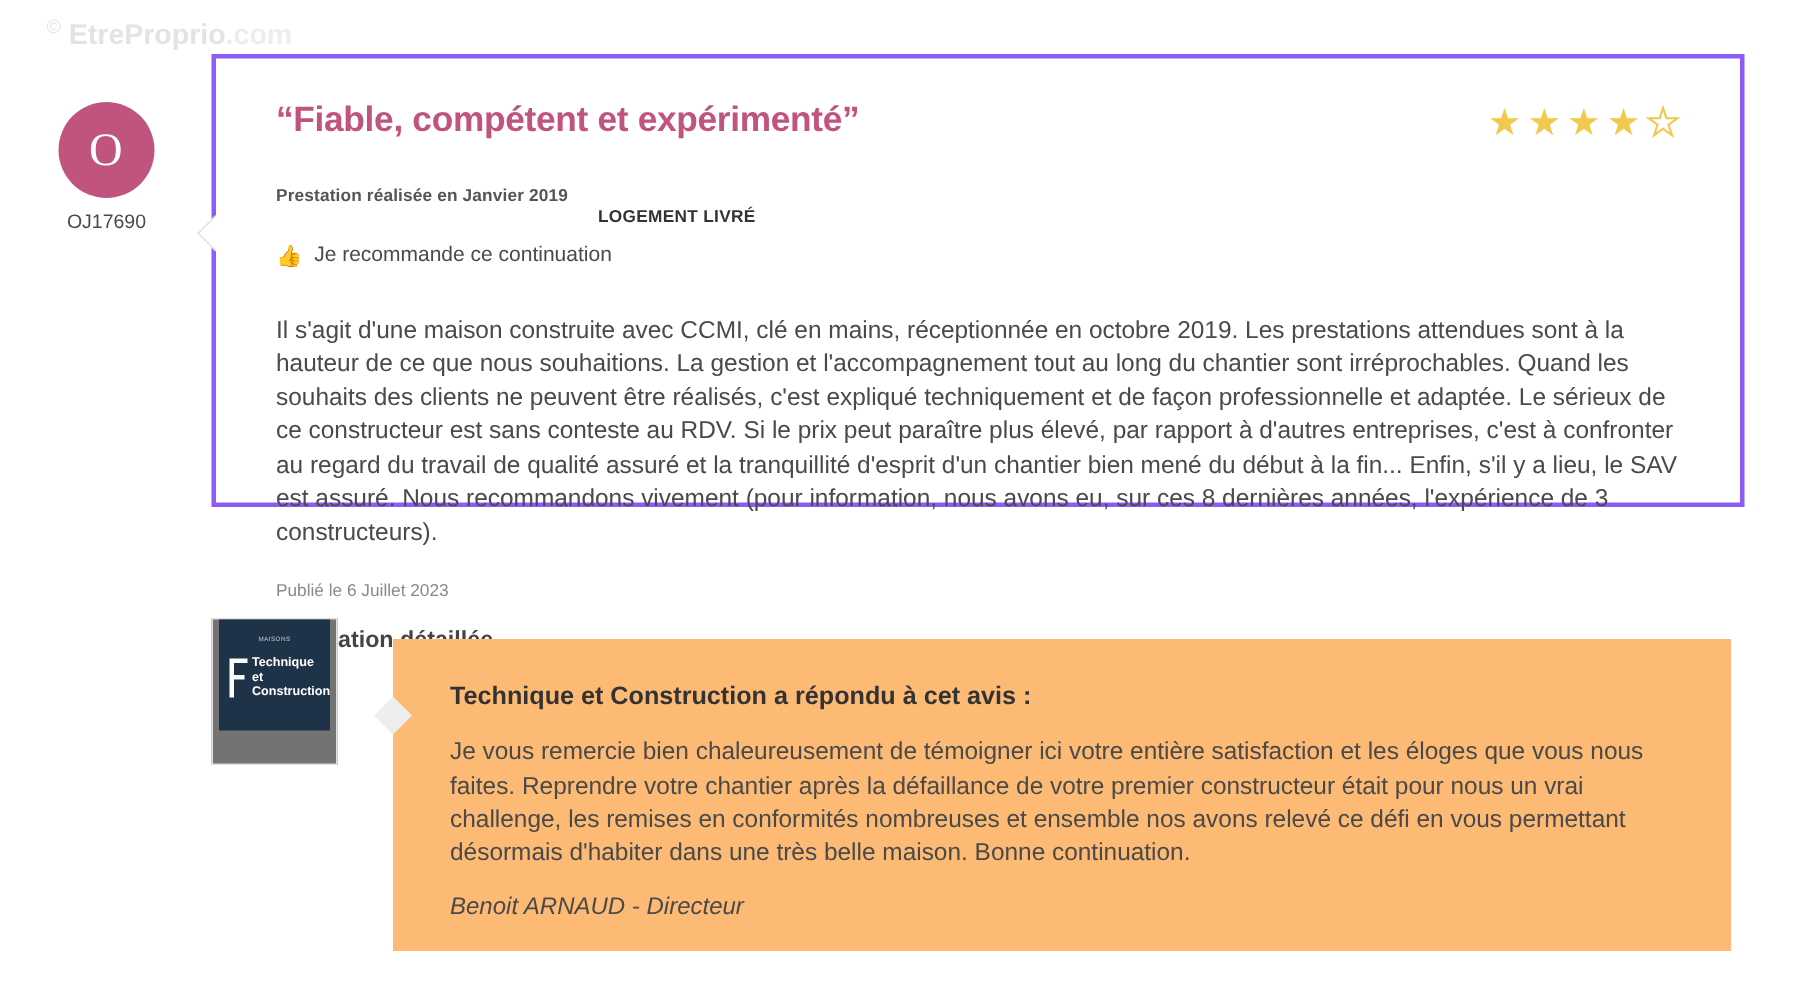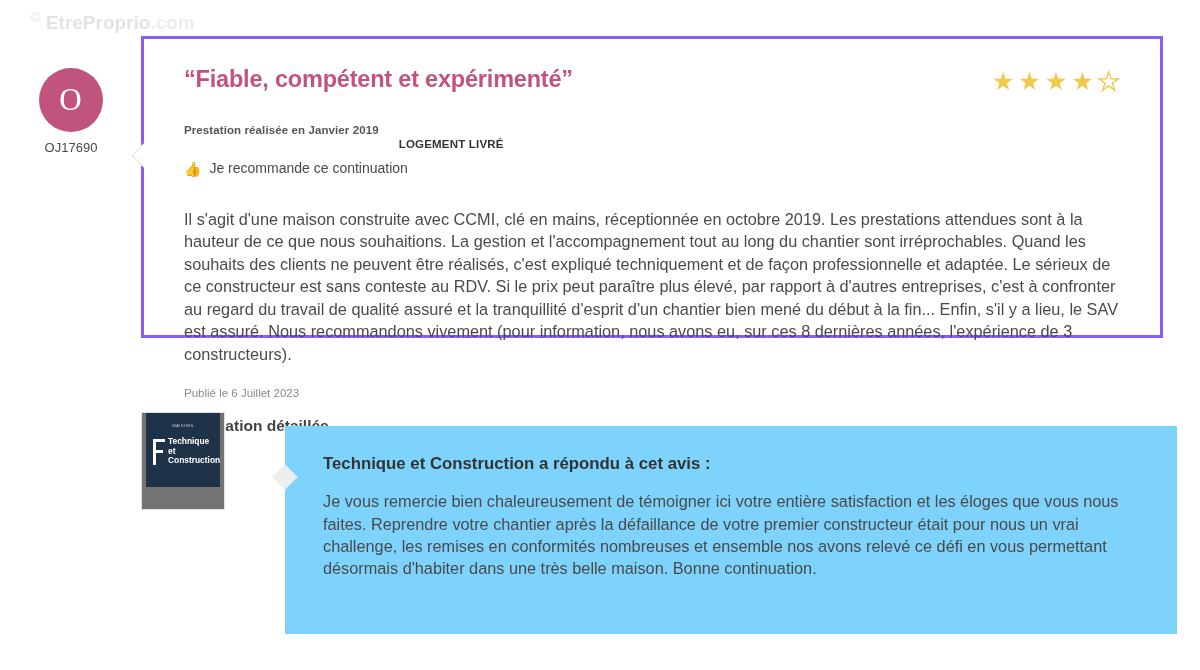--- a/index.html
+++ b/index.html
@@ -261,25 +261,25 @@
     position: absolute;
     left: 0;
     top: 11px;
     width: 7px;
     height: 3px;
     background: #ffffff;
   }
 
   .reply-card {
     position: absolute;
-    left: 285px;
+    left: 262px;
     top: 426px;
     width: 892px;
     height: 208px;
-    background: #7dd3fc;
+    background: #fdba74;
     box-sizing: border-box;
     padding: 28px 36px 0 38px;
   }
   .reply-card::before {
     content: "";
     position: absolute;
     left: -9px;
     top: 42px;
     width: 18px;
     height: 18px;
@@ -355,13 +355,14 @@
     <div class="logo-main">
       <div>Technique et</div>
       <div>Construction</div>
     </div>
   </div>
 </div>
 
 <div class="reply-card">
   <h2 class="reply-title">Technique et Construction a répondu à cet avis :</h2>
   <p class="reply-body">Je vous remercie bien chaleureusement de témoigner ici votre entière satisfaction et les éloges que vous nous faites. Reprendre votre chantier après la défaillance de votre premier constructeur était pour nous un vrai challenge, les remises en conformités nombreuses et ensemble nos avons relevé ce défi en vous permettant désormais d'habiter dans une très belle maison. Bonne continuation.</p>
+  <div class="reply-signature">Benoit ARNAUD - Directeur</div>
 </div>
 
 </body></html>

